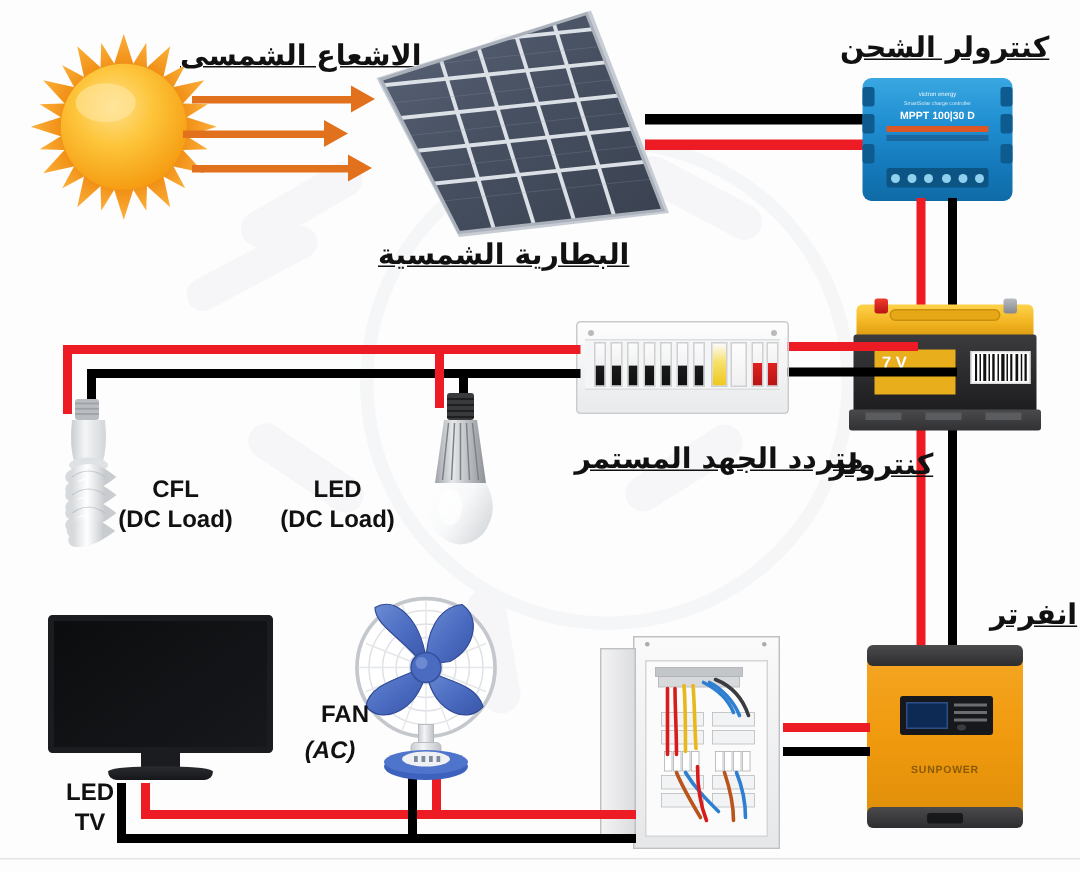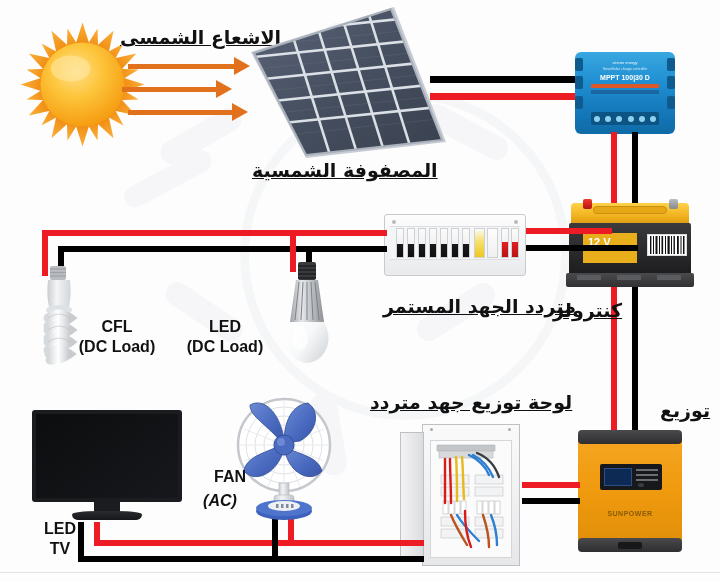--- a/index.html
+++ b/index.html
@@ -237,25 +237,26 @@
           <line x1="0" y1="42" x2="200" y2="21"></line>
         <line x1="0" y1="65" x2="200" y2="44"></line>
           <line x1="0" y1="88" x2="200" y2="67"></line>
         <line x1="0" y1="111" x2="200" y2="90"></line>
           <line x1="0" y1="134" x2="200" y2="113"></line>
       </g>
       <polygon points="143,4 194,135 58,150 6,48" fill="none" stroke="#aab1bb" stroke-width="2"></polygon>
     </svg>
   </div>
 
-  <div class="lbl lbl-ar" style="left:252px; top:160px;">المصفوفة الشمسية</div>
+  <div class="lbl lbl-ar" style="left:252px; top:160px;">البطارية الشمسية</div>
 
   <div class="wire blk" style="left:430px; top:76px; width:150px; height:7px;"></div>
   <div class="wire red" style="left:430px; top:93px; width:150px; height:7px;"></div>
 
+  <div class="lbl lbl-ar" style="left:560px; top:22px;">كنترولر الشحن</div>
 
   <div class="cc">
     <div class="cc-body"></div>
     <div class="cc-fin l" style="top:6px;"></div>
     <div class="cc-fin l" style="top:24px;"></div>
     <div class="cc-fin l" style="top:44px;"></div>
     <div class="cc-fin r" style="top:6px;"></div>
     <div class="cc-fin r" style="top:24px;"></div>
     <div class="cc-fin r" style="top:44px;"></div>
     <div class="cc-txt" style="top:8px; font-size:4px; opacity:.9;">victron energy</div>
@@ -275,21 +276,21 @@
 
   <div class="wire red" style="left:611px; top:132px; width:6px; height:306px;"></div>
   <div class="wire blk" style="left:632px; top:132px; width:6px; height:306px;"></div>
 
   <div class="bat">
     <div class="bat-top"></div>
     <div class="bat-post" style="left:18px; background:linear-gradient(180deg,#ef3b2c,#b81414);"></div>
     <div class="bat-post" style="left:104px; background:linear-gradient(180deg,#b9bcc1,#85888d);"></div>
     <div class="bat-handle"></div>
     <div class="bat-body"></div>
-    <div class="bat-lbl">12 V</div>
+    <div class="bat-lbl">7 V</div>
     <div class="bat-bar">
       <svg width="38" height="20" viewBox="0 0 38 20">
         <g fill="#111">
           <rect x="2" y="1" width="1.4" height="18"></rect>
             <rect x="5" y="1" width="1" height="18"></rect>
           <rect x="7.5" y="1" width="2" height="18"></rect>
             <rect x="11" y="1" width="1" height="18"></rect>
           <rect x="13.5" y="1" width="1.6" height="18"></rect>
             <rect x="17" y="1" width="1" height="18"></rect>
           <rect x="19.5" y="1" width="2.2" height="18"></rect>
@@ -417,41 +418,40 @@
       </g>
 
       <path d="M18,60 Q8,78 20,94 Q35,108 50,94 Q62,78 52,60 Z" fill="url(#ledGlob)"></path>
       <ellipse cx="28" cy="76" rx="8" ry="12" fill="#ffffff" opacity=".7"></ellipse>
     </svg>
   </div>
 
   <div class="lbl lbl-en" style="left:180px; top:318px; width:90px;">LED</div>
   <div class="lbl lbl-en" style="left:180px; top:338px; width:90px;">(DC Load)</div>
 
-  <div class="lbl lbl-ar" style="left:660px; top:400px;">توزيع</div>
+  <div class="lbl lbl-ar" style="left:660px; top:400px;">انفرتر</div>
 
   <div class="inv">
     <div class="inv-body"></div>
     <div class="inv-cap" style="top:2px;"></div>
     <div class="inv-cap" style="top:110px;"></div>
     <div class="inv-lcd">
       <div class="inv-lcd-in"></div>
       <div style="position:absolute;left:36px;top:5px;width:22px;height:2px;background:#6b6d70;"></div>
       <div style="position:absolute;left:36px;top:10px;width:22px;height:2px;background:#6b6d70;"></div>
       <div style="position:absolute;left:36px;top:15px;width:22px;height:2px;background:#6b6d70;"></div>
       <div style="position:absolute;left:38px;top:19px;width:6px;height:4px;border-radius:50%;background:#3a3c3f;"></div>
     </div>
     <div class="inv-brand">SUNPOWER</div>
     <div style="position:absolute;left:40px;top:114px;width:24px;height:7px;background:#17181a;border-radius:2px;"></div>
   </div>
 
   <div class="wire red" style="left:522px; top:482px; width:58px; height:6px;"></div>
   <div class="wire blk" style="left:522px; top:498px; width:58px; height:6px;"></div>
 
-  <div class="lbl lbl-ar" style="left:370px; top:392px;">لوحة توزيع جهد متردد</div>
 
   <div class="acp">
     <div class="acp-box"></div>
     <div class="acp-door"></div>
     <div class="acp-inner">
       <svg width="82" height="118" viewBox="0 0 82 118">
 
         <rect x="8" y="8" width="54" height="9" fill="#d7d9db" stroke="#b6b8bb" stroke-width=".6"></rect>
         <g fill="#f2f3f4" stroke="#b6b8bb" stroke-width=".5">
           <rect x="10" y="34" width="28" height="9"></rect>

